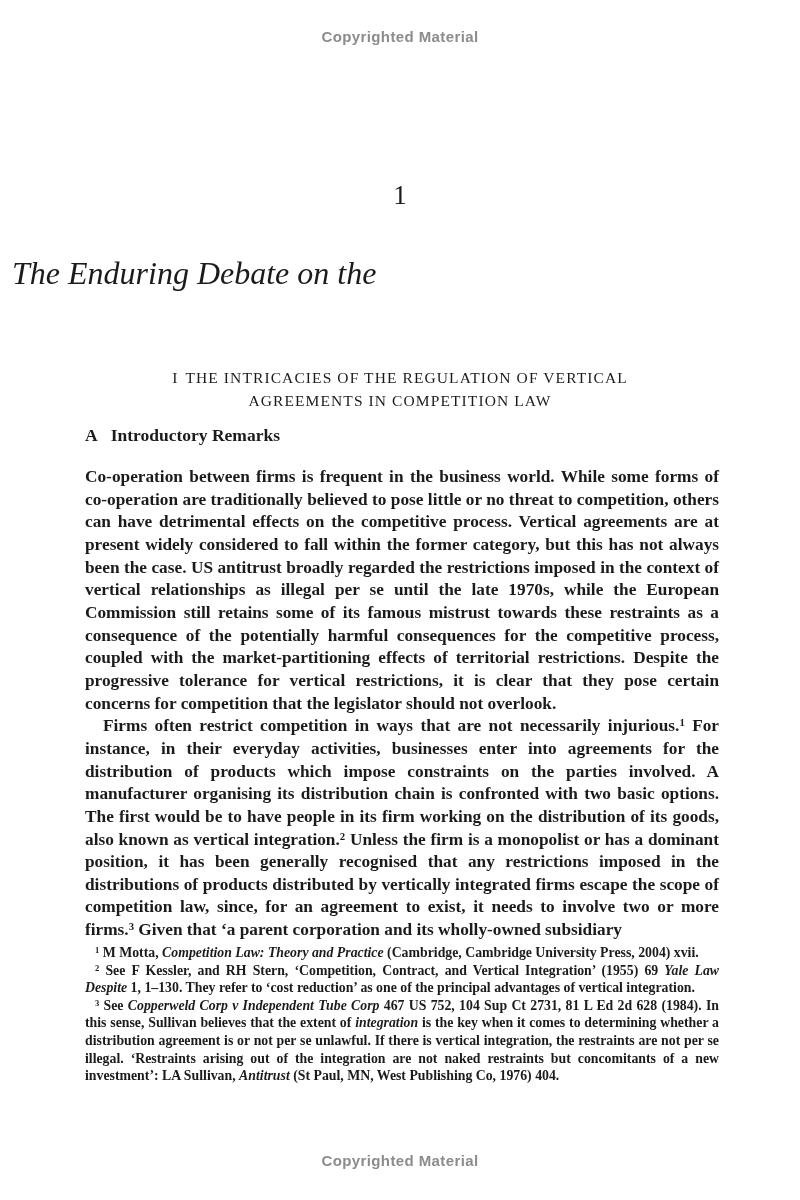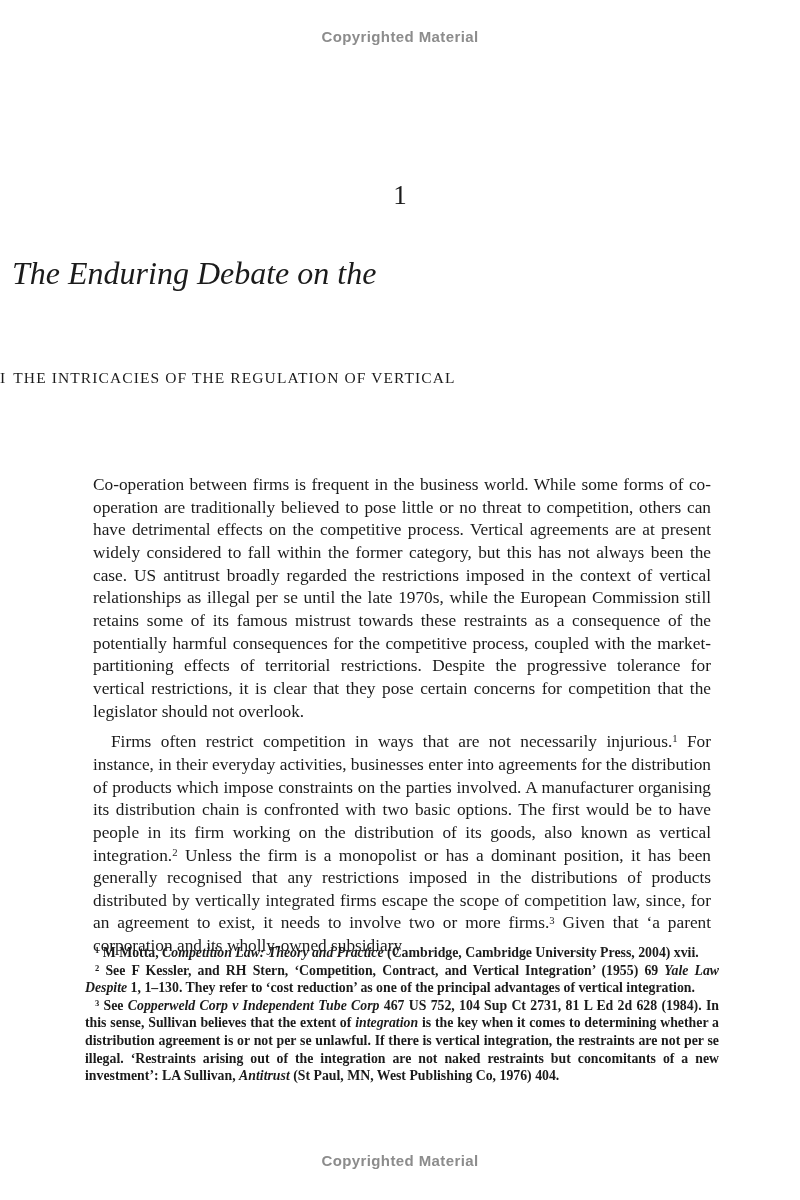--- a/index.html
+++ b/index.html
@@ -46,20 +46,21 @@
     font-size: 32px;
     line-height: 49px;
   }
   .chapter-title .line { display: block; }
   .section-heading {
     position: absolute;
     top: 366px;
     left: 0;
     width: 100%;
     margin: 0;
+    text-align: center;
     font-weight: normal;
     font-size: 15.5px;
     line-height: 23px;
     letter-spacing: 1.1px;
   }
   .section-heading .line { display: block; }
   .section-heading .roman { margin-right: 7px; }
   .subsection-heading {
     position: absolute;
     top: 425px;
@@ -71,21 +72,21 @@
   .subsection-heading .sub-label { margin-right: 13px; }
   .body-text {
     position: absolute;
     top: 466px;
     left: 85px;
     width: 634px;
     font-size: 17.3px;
     line-height: 22.65px;
     text-align: justify;
   }
-  .body-text .para { margin: 8px; }
+  .body-text .para { margin: 0; font-weight: bold; }
   .body-text .para.indent { text-indent: 18px; }
   .footnotes {
     position: absolute;
     top: 944px;
     left: 85px;
     width: 634px;
     font-size: 13.8px;
     line-height: 17.6px;
     text-align: justify;
     font-weight: bold;
@@ -109,22 +110,26 @@
   <div class="chapter-number">1</div>
 
   <h1 class="chapter-title">
     <span class="line">The Enduring Debate on the</span>
   </h1>
 
   <h2 class="section-heading">
     <span class="line">
       <span class="roman">I</span><span>THE INTRICACIES OF THE REGULATION OF VERTICAL</span>
     </span>
+    <span class="line">AGREEMENTS IN COMPETITION LAW</span>
   </h2>
 
+  <h3 class="subsection-heading">
+    <span class="sub-label">A</span><span>Introductory Remarks</span>
+  </h3>
 
   <div class="body-text">
     <p class="para"><span>Co-operation between firms is frequent in the business world. While some forms of co-operation are traditionally believed to pose little or no threat to competition, others can have detrimental effects on the competitive process. Vertical agreements are at present widely considered to fall within the former category, but this has not always been the case. US antitrust broadly regarded the restrictions imposed in the context of vertical relationships as illegal per se until the late 1970s, while the European Commission still retains some of its famous mistrust towards these restraints as a consequence of the potentially harmful consequences for the competitive process, coupled with the market-partitioning effects of territorial restrictions. Despite the progressive tolerance for vertical restrictions, it is clear that they pose certain concerns for competition that the legislator should not overlook.</span></p>
     <p class="para indent"><span>Firms often restrict competition in ways that are not necessarily injurious.</span><span class="run-sup">1</span><span> For instance, in their everyday activities, businesses enter into agreements for the distribution of products which impose constraints on the parties involved. A manufacturer organising its distribution chain is confronted with two basic options. The first would be to have people in its firm working on the distribution of its goods, also known as vertical integration.</span><span class="run-sup">2</span><span> Unless the firm is a monopolist or has a dominant position, it has been generally recognised that any restrictions imposed in the distributions of products distributed by vertically integrated firms escape the scope of competition law, since, for an agreement to exist, it needs to involve two or more firms.</span><span class="run-sup">3</span><span> Given that ‘a parent corporation and its wholly-owned subsidiary</span></p>
   </div>
 
   <div class="footnotes">
     <p class="footnote"><span class="run-sup">1</span><span>  M Motta, </span><span class="run-i">Competition Law: Theory and Practice</span><span> (Cambridge, Cambridge University Press, 2004) xvii.</span></p>
     <p class="footnote"><span class="run-sup">2</span><span>  See F Kessler, and RH Stern, ‘Competition, Contract, and Vertical Integration’ (1955) 69 </span><span class="run-i">Yale Law Despite</span><span> 1, 1–130. They refer to ‘cost reduction’ as one of the principal advantages of vertical integration.</span></p>
     <p class="footnote"><span class="run-sup">3</span><span>  See </span><span class="run-i">Copperweld Corp v Independent Tube Corp</span><span> 467 US 752, 104 Sup Ct 2731, 81 L Ed 2d 628 (1984). In this sense, Sullivan believes that the extent of </span><span class="run-i">integration</span><span> is the key when it comes to determining whether a distribution agreement is or not per se unlawful. If there is vertical integration, the restraints are not per se illegal. ‘Restraints arising out of the integration are not naked restraints but concomitants of a new investment’: LA Sullivan, </span><span class="run-i">Antitrust</span><span> (St Paul, MN, West Publishing Co, 1976) 404.</span></p>

